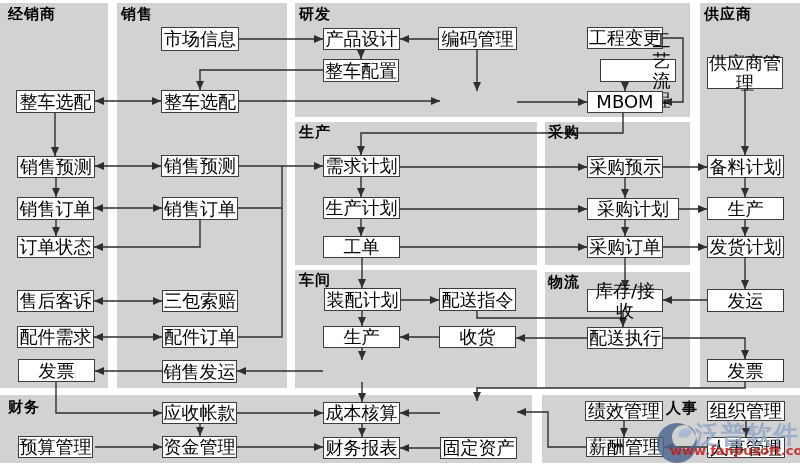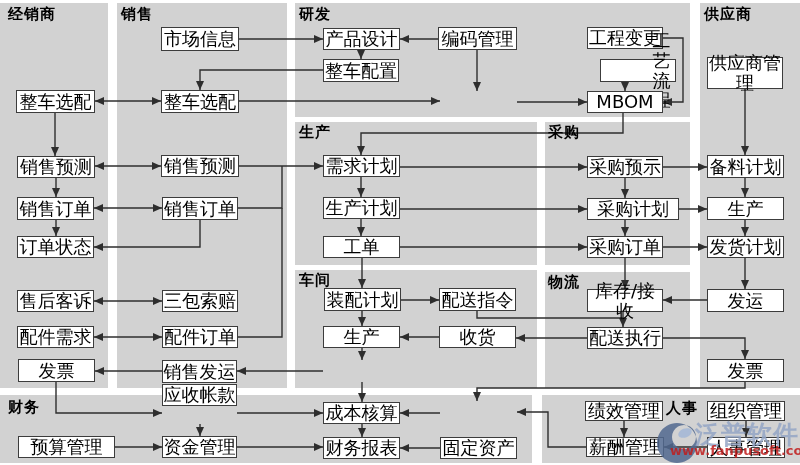--- a/index.html
+++ b/index.html
@@ -145,22 +145,22 @@
     <div class="node" style="left: 707px; top: 197px; width: 77px; height: 23px;">生产</div>
     <div class="node" style="left: 707px; top: 236px; width: 77px; height: 22px;">发货计划</div>
     <div class="node" style="left: 707px; top: 289px; width: 77px; height: 23px;">发运</div>
     <div class="node" style="left: 707px; top: 359px; width: 77px; height: 23px;">发票</div>
     <div class="node" style="left: 324px; top: 288px; width: 77px; height: 23px;">装配计划</div>
     <div class="node" style="left: 439px; top: 288px; width: 77px; height: 23px;">配送指令</div>
     <div class="node" style="left: 323px; top: 326px; width: 77px; height: 22px;">生产</div>
     <div class="node" style="left: 439px; top: 326px; width: 77px; height: 22px;">收货</div>
     <div class="node" style="left: 587px; top: 289px; width: 76px; height: 23px;">库存/接收</div>
     <div class="node" style="left: 587px; top: 327px; width: 76px; height: 22px;">配送执行</div>
-    <div class="node" style="left: 162px; top: 384px; width: 75px; height: 22px;">应收帐款</div>
-    <div class="node" style="left: 18px; top: 436px; width: 97px; height: 22px;">预算管理</div>
+    <div class="node" style="left: 162px; top: 402px; width: 75px; height: 22px;">应收帐款</div>
+    <div class="node" style="left: 18px; top: 436px; width: 75px; height: 22px;">预算管理</div>
     <div class="node" style="left: 162px; top: 436px; width: 75px; height: 22px; text-align: center;">资金管理</div>
     <div class="node" style="left: 323px; top: 402px; width: 77px; height: 22px;">成本核算</div>
     <div class="node" style="left: 323px; top: 437px; width: 77px; height: 22px;">财务报表</div>
     <div class="node" style="left: 440px; top: 437px; width: 77px; height: 22px;">固定资产</div>
     <div class="node" style="left: 585px; top: 401px; width: 78px; height: 20px;">绩效管理</div>
     <div class="node" style="left: 707px; top: 401px; width: 78px; height: 20px;">组织管理</div>
     <div class="node" style="left: 586px; top: 437px; width: 78px; height: 20px;">薪酬管理</div>
     <div class="node" style="left: 707px; top: 437px; width: 78px; height: 21px;">人事管理</div>
     <div class="watermark">
     <svg class="wm-logo" width="46" height="46" viewBox="0 0 46 46">

